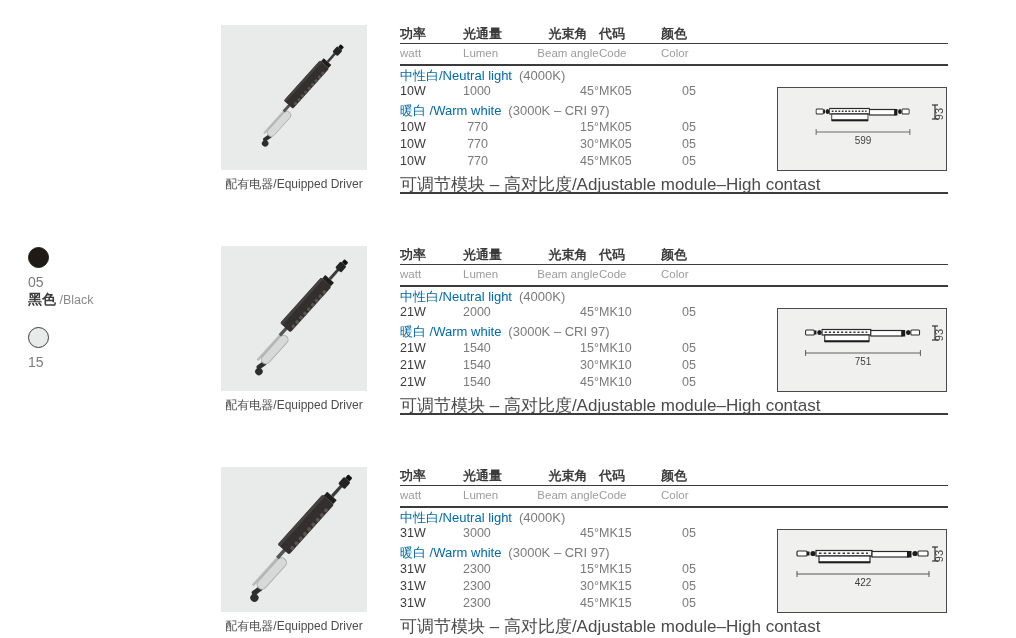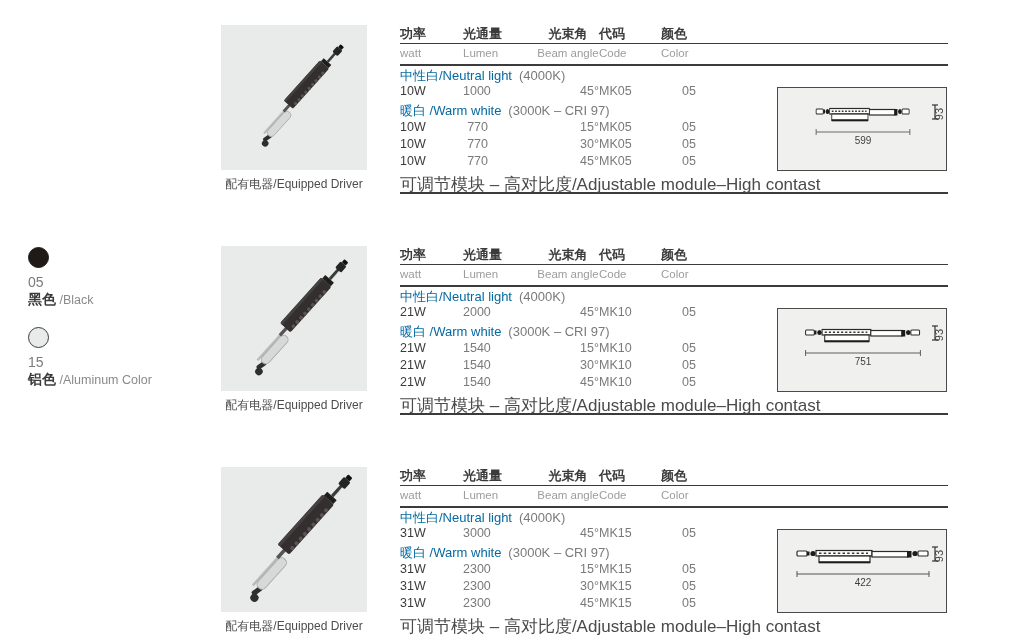--- a/index.html
+++ b/index.html
@@ -65,21 +65,20 @@
 
   <div class="swatches">
     <div class="swatch">
       <div class="swatch-dot" style="background:#201a16; border:1.5px solid #201a16;"></div>
       <div class="swatch-code">05</div>
       <div class="swatch-name"><span class="cn">黑色</span><span> /Black</span></div>
     </div>
     <div class="swatch">
       <div class="swatch-dot" style="background:#e9eaea; border:1.5px solid #3c3c3c;"></div>
       <div class="swatch-code">15</div>
-      <div class="swatch-name"><span class="cn">铝色</span><span> /Aluminum Color</span></div>
     </div>
   </div>
 
   <div id="sections">
   <div class="section">
 
     <div class="photo-box">
       <svg width="146" height="145" viewBox="0 0 146 145">
         <g transform="translate(76,72) rotate(-48) scale(0.82)">
           <rect x="-60" y="-1.5" width="126" height="2.5" fill="#b9babb"></rect>

